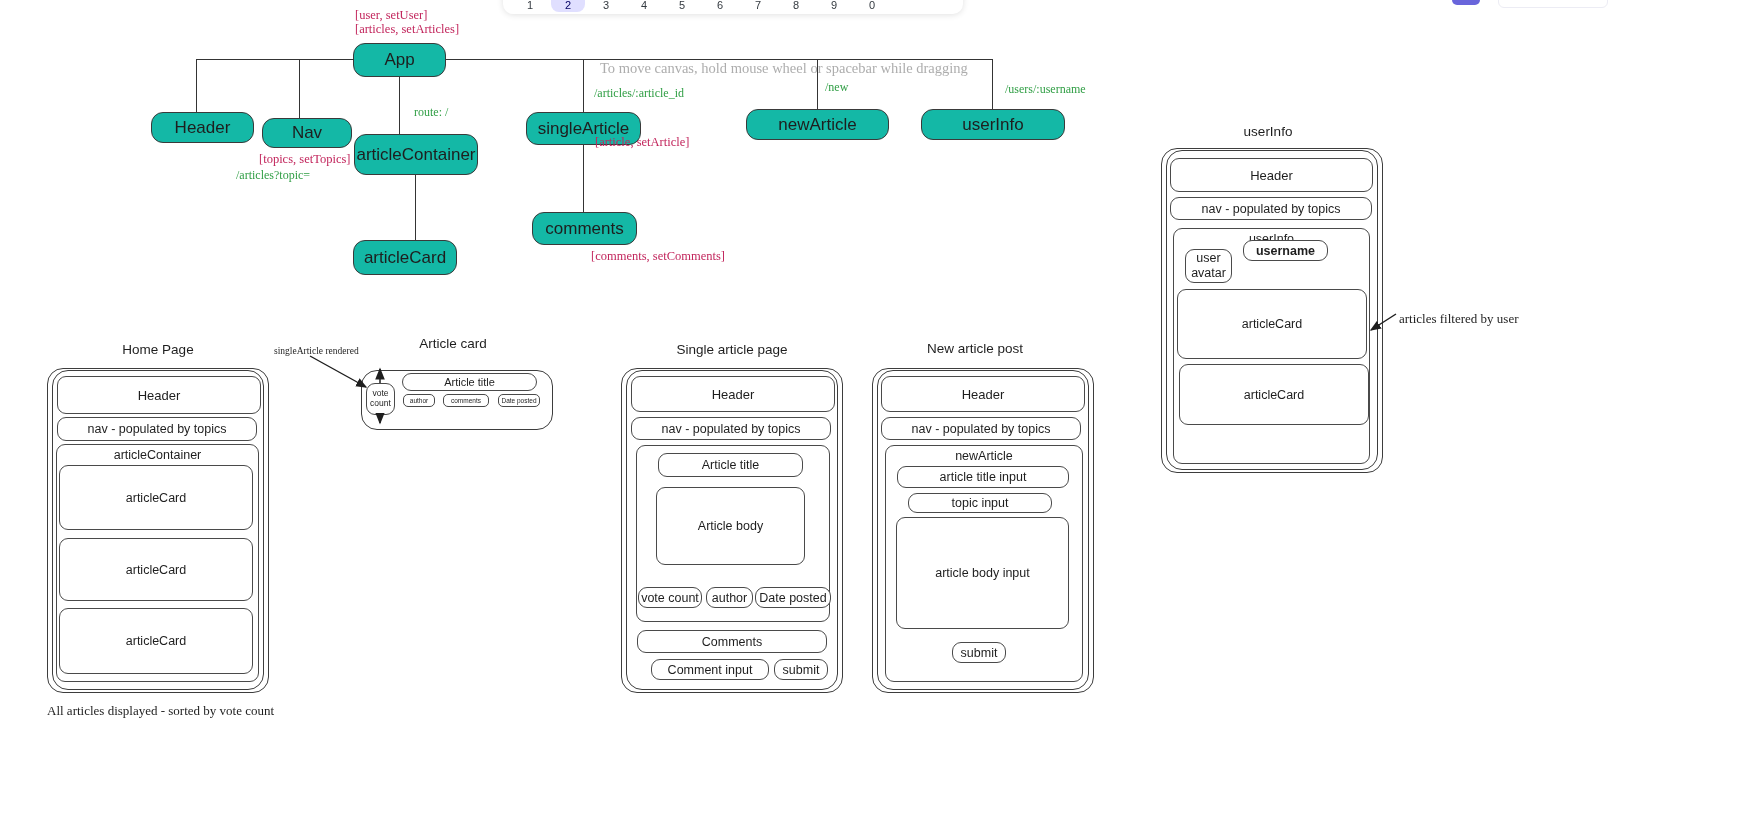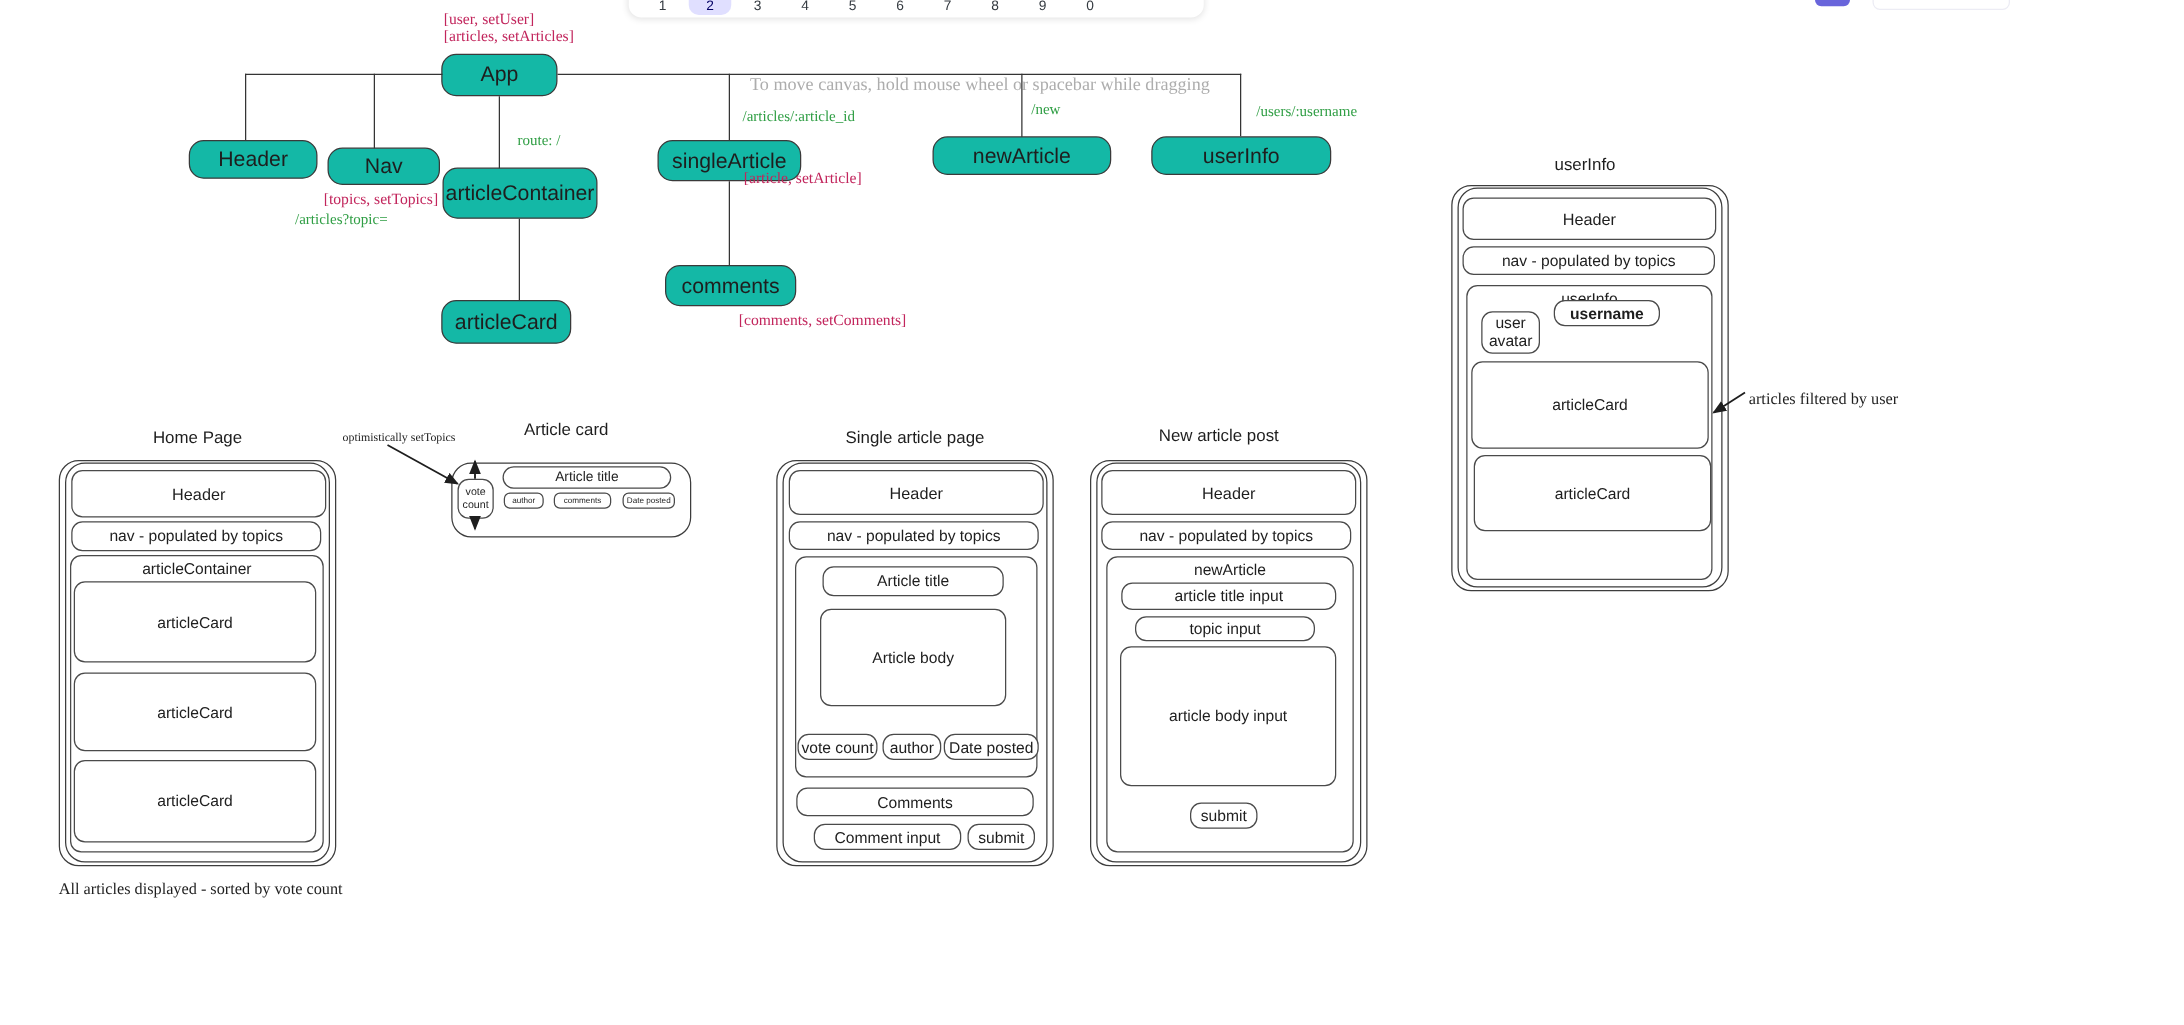--- a/index.html
+++ b/index.html
@@ -226,21 +226,21 @@
   </div>
   <div class="box" style="left:59px; top:538px; width:194px; height:63px;">
     <span>articleCard</span>
   </div>
   <div class="box" style="left:59px; top:608px; width:194px; height:66px;">
     <span>articleCard</span>
   </div>
   <div class="lbl cap" style="left:47px; top:703px;">All articles displayed - sorted by vote count</div>
 
   <div class="plainlabel lbl title" style="left:398px; top:336px; width:110px;">Article card</div>
-  <div class="lbl note" style="left:274px; top:346px;">optimistically setTopics</div>
+  <div class="lbl note" style="left:274px; top:346px;">singleArticle rendered</div>
 
   <div class="frame" style="left:361px; top:370px; width:192px; height:60px;"></div>
   <div class="box" style="left:366px; top:383px; width:29px; height:32px; flex-direction:column; font-size:8.5px; line-height:1.15;">
     <span>vote</span>
     <span>count</span>
   </div>
   <div class="box" style="left:402px; top:373px; width:135px; height:18px; font-size:11px;">
     <span>Article title</span>
   </div>
   <div class="box sm" style="left:403px; top:394px; width:32px; height:13px;">

